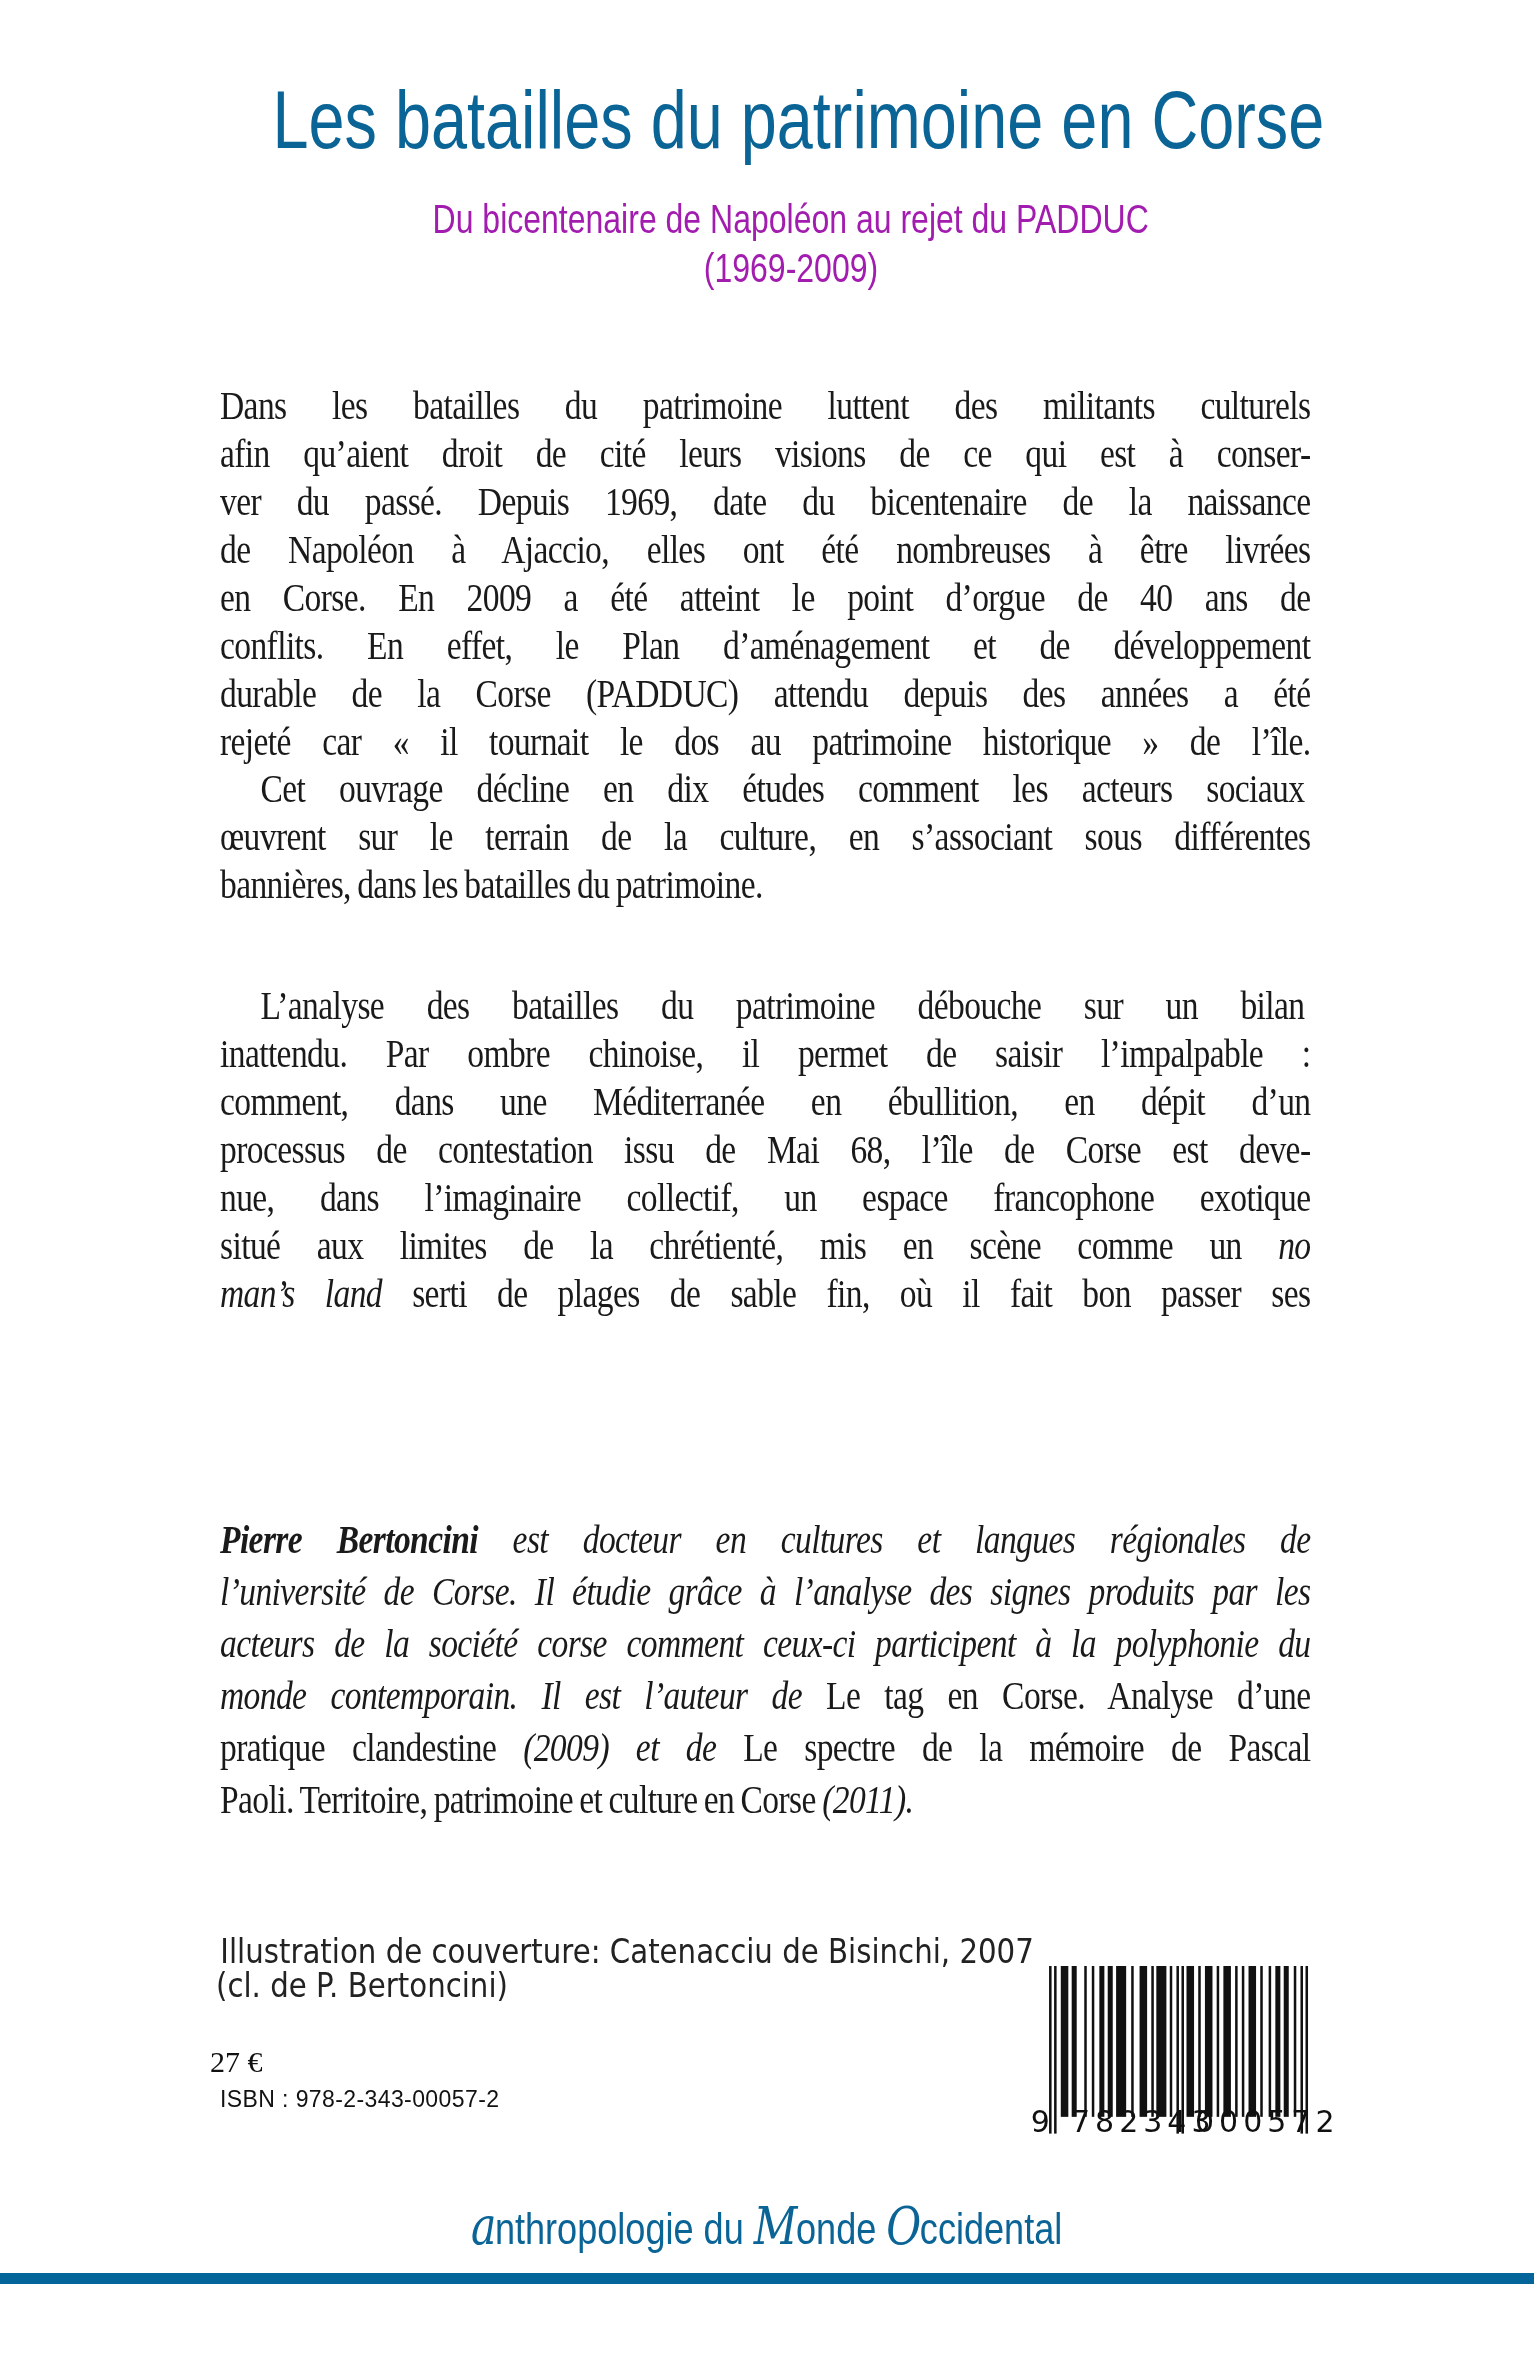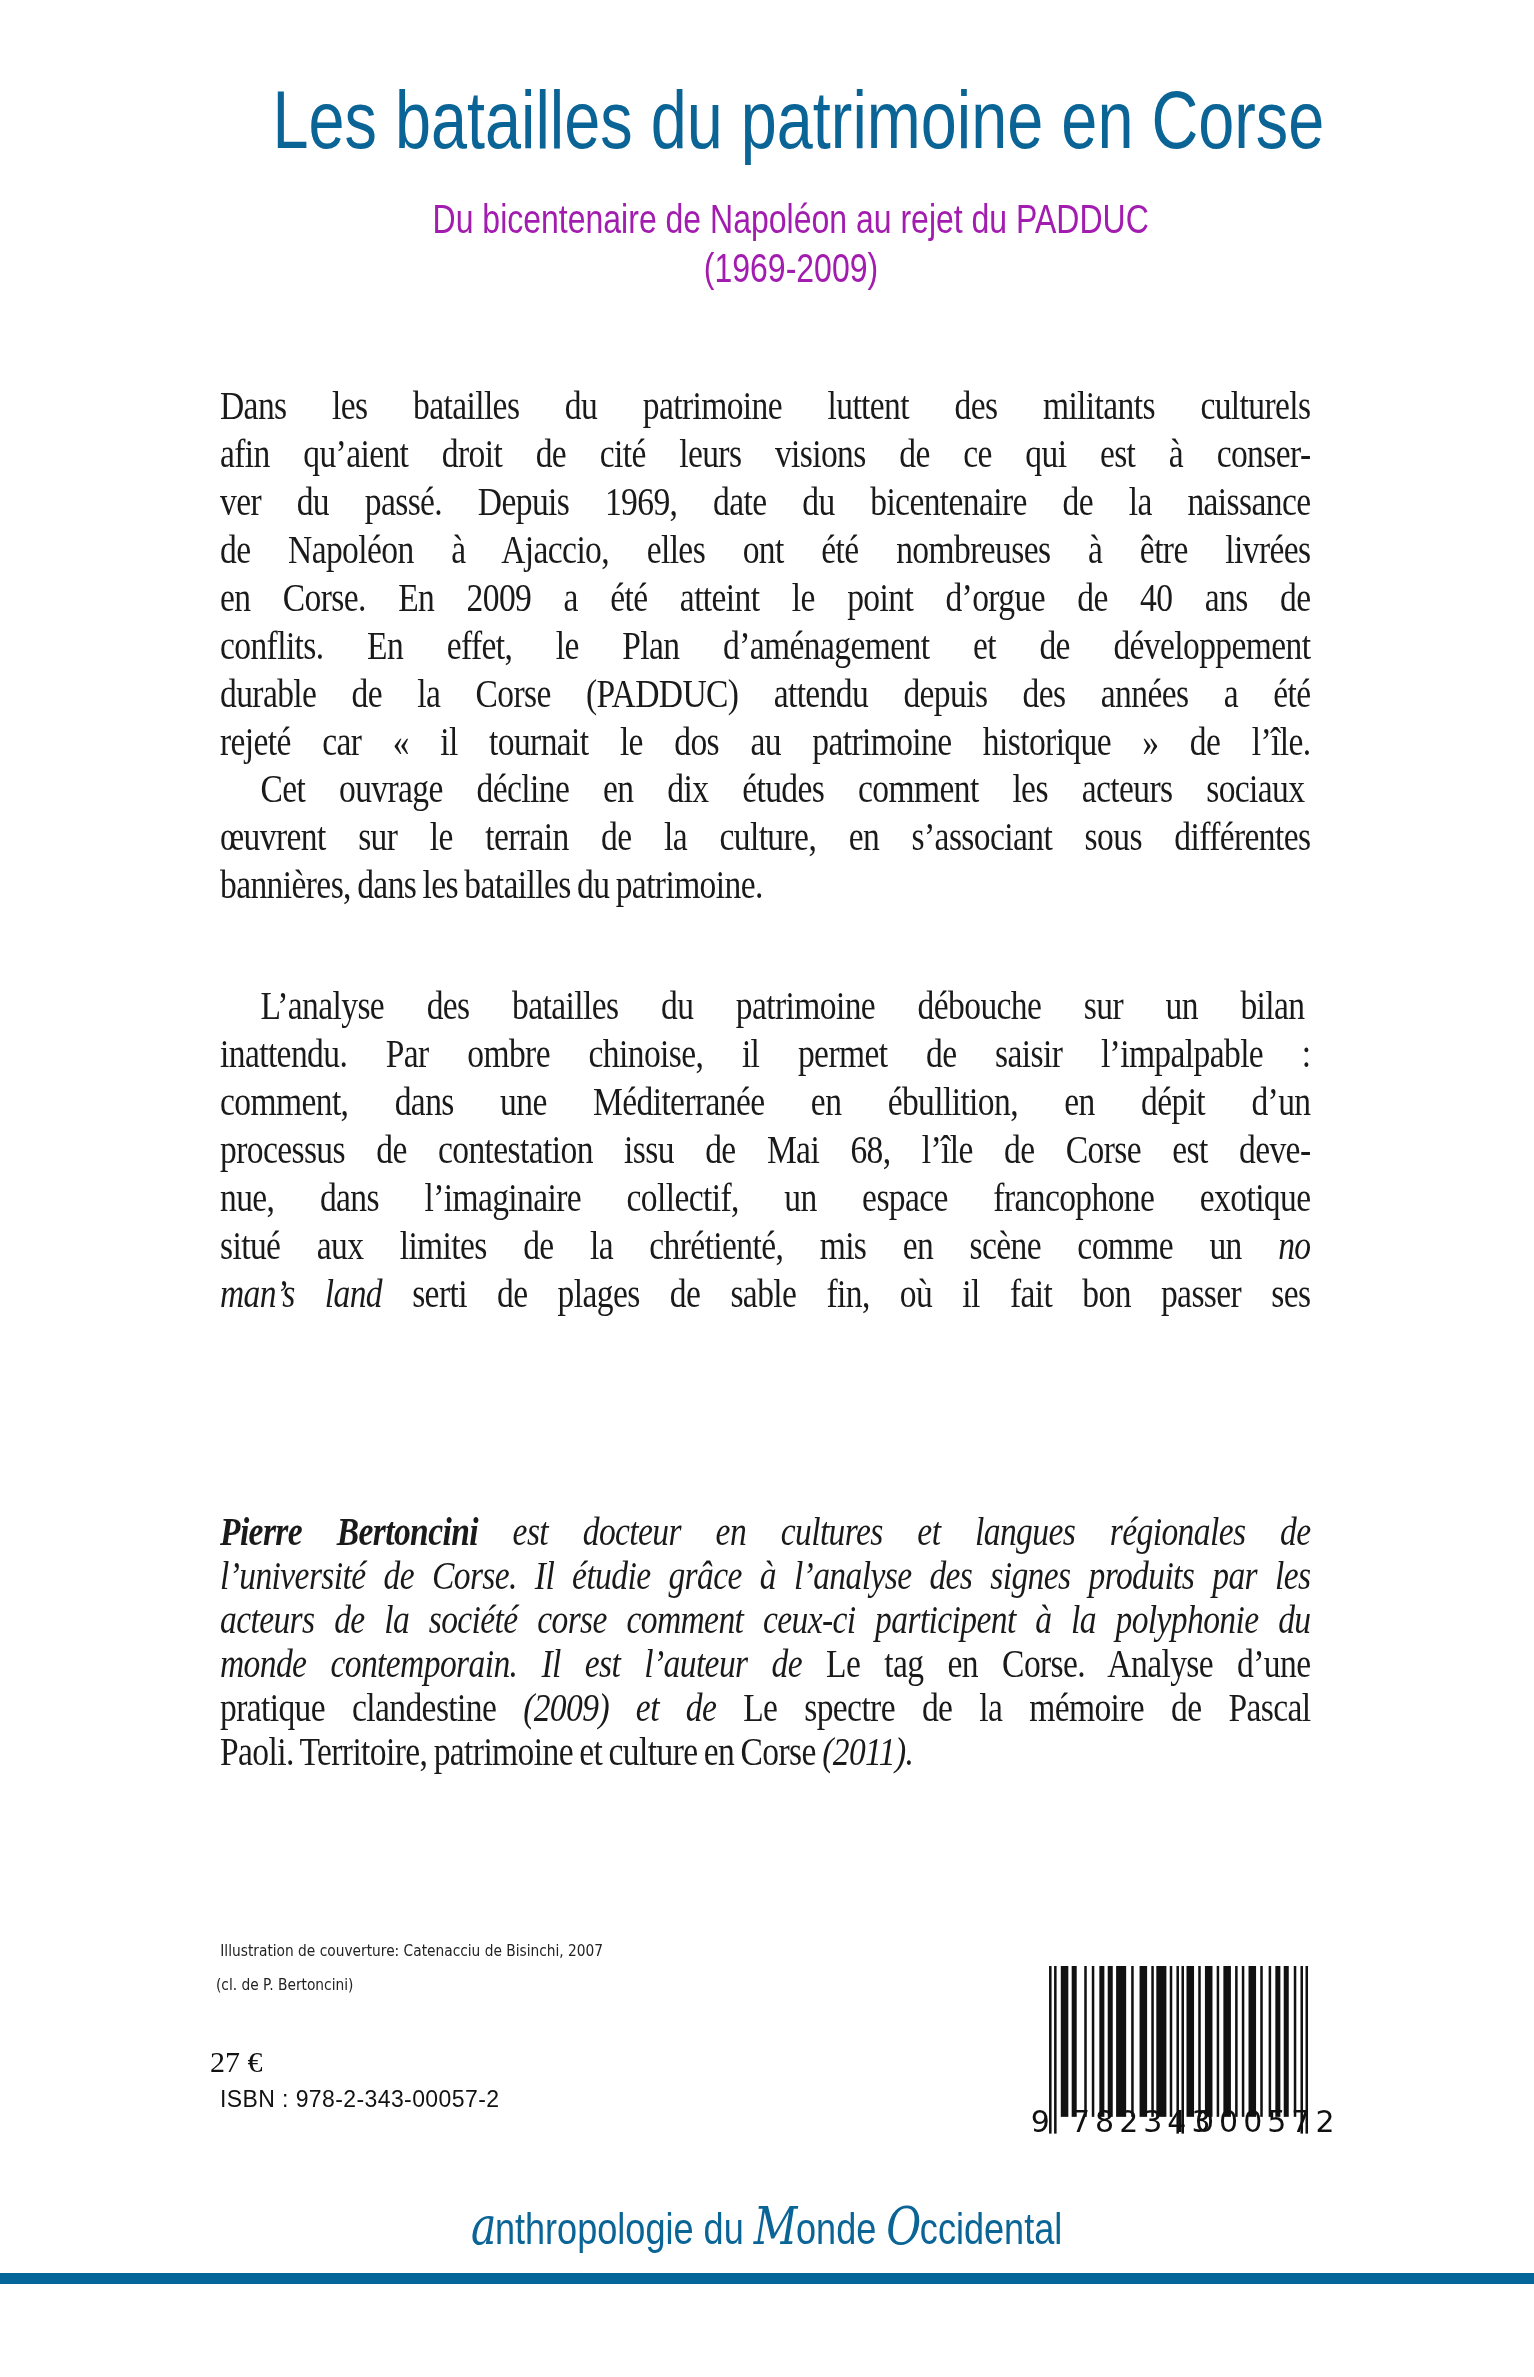--- a/index.html
+++ b/index.html
@@ -23,27 +23,27 @@
   .block { position: absolute; left: 220px; width: 1091px; color: #1a1a1a;
            font-family: "Liberation Serif", serif; }
   .line { display: block; height: 48px; line-height: 48px; white-space: nowrap; overflow: visible; position: relative; }
   .line > .fit { display: block; width: 1091px; text-align: justify; text-align-last: justify;
                  font-size: 39px; letter-spacing: -0.7px; word-spacing: -1.7px; }
   .line.last > .fit { text-align-last: left; }
   .line.indent > .fit { padding-left: 47px; width: 1044px; }
   .condense { transform: scaleX(0.86); transform-origin: left center; width: 1268px !important; }
   .line.indent .condense { width: 1214px !important; }
 
-  .bio .line { height: 44px; line-height: 44px; }
+  .bio .line { height: 44px; line-height: 44px; margin-top: 8px; }
   .bio .fit { font-style: italic; }
   .roman { font-style: normal; }
   .bold { font-weight: bold; }
 
   .credit { position: absolute; left: 216px; top: 1934px; color: #222;
-            font-family: "DejaVu Sans", sans-serif; font-size: 16px; line-height: 34px; }
+            font-family: "DejaVu Sans", sans-serif; font-size: 34px; line-height: 34px; }
   .credit span { display: block; transform: scaleX(0.86); transform-origin: left center; white-space: nowrap; }
   .price { position: absolute; left: 210px; top: 2045px; font-family: "Liberation Serif", serif;
            font-size: 30px; color: #111; }
   .isbn { position: absolute; left: 220px; top: 2086px; font-family: "Liberation Sans", sans-serif;
           font-size: 23px; color: #111; letter-spacing: 0.4px; }
 
   .barcode { position: absolute; left: 1044px; top: 1966px; width: 285px; height: 176px; }
   .barcode svg { display: block; }
   .bc-digits { position: absolute; left: 1029px; top: 2104px; width: 319px; height: 34px;
                font-family: "DejaVu Sans", sans-serif; font-size: 30px; color: #111; }

